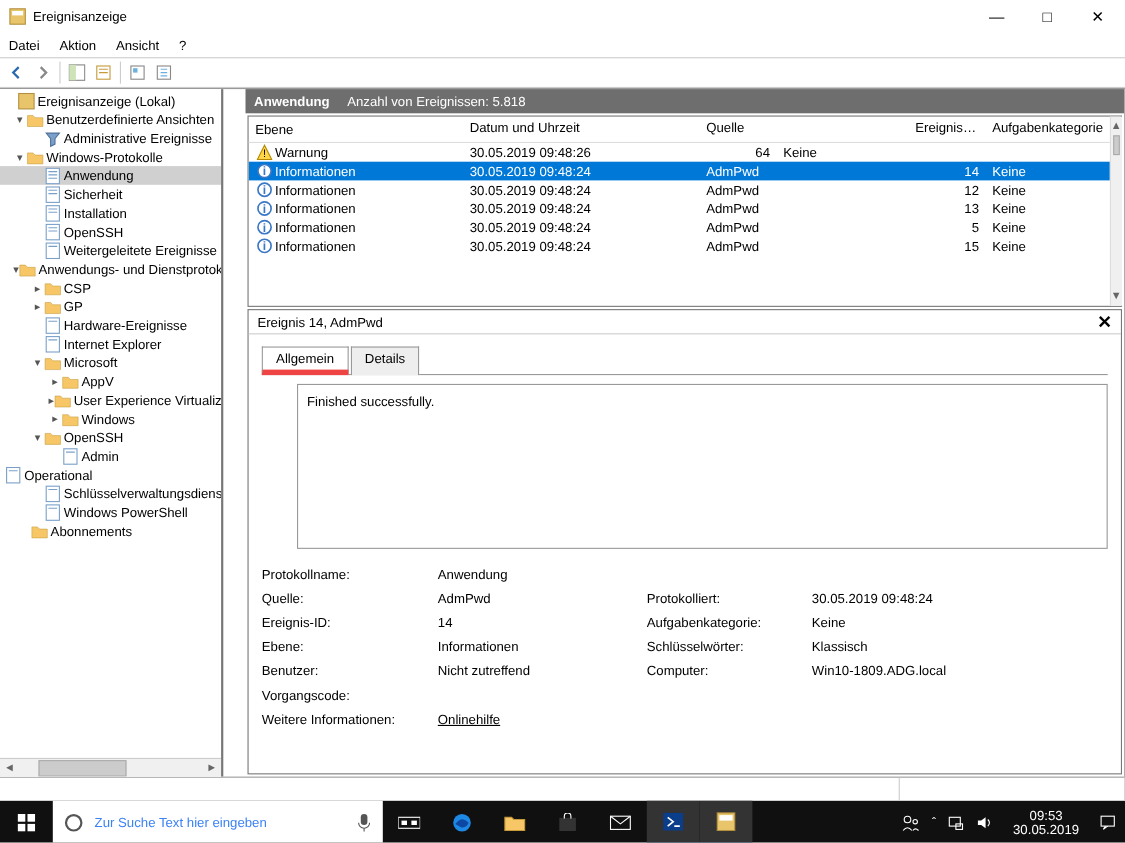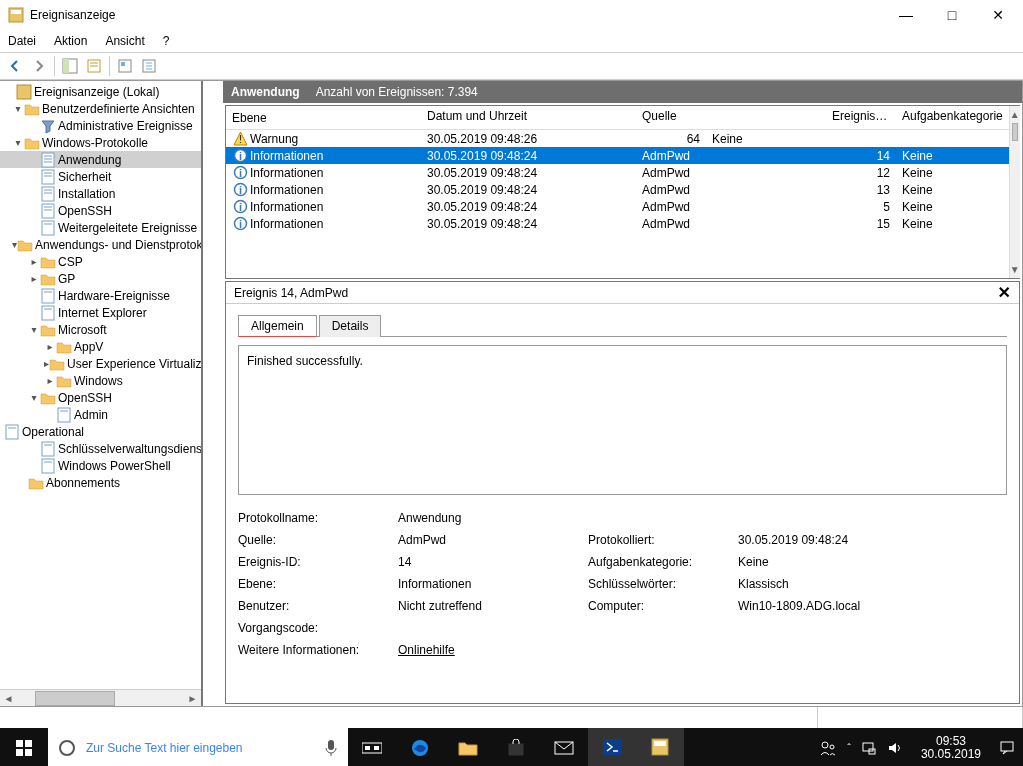--- a/index.html
+++ b/index.html
@@ -46,22 +46,22 @@
 .ev-scroll .arr { height:17px; display:flex; align-items:center; justify-content:center; font-size:10px; color:#666; }
 .ev-scroll .track { flex:1; position:relative; }
 .ev-scroll .thumb { position:absolute; left:2px; right:2px; top:0; height:18px; background:#ccc; border:1px solid #aaa; }
 
 .details { flex: 1; border: 1px solid #777; margin: 0 2px 2px 2px; display:flex; flex-direction:column; background:#fff; }
 .details-title { height: 22px; display:flex; align-items:center; justify-content: space-between; padding: 0 8px; border-bottom: 1px solid #ccc;}
 .details-title .close { font-size: 16px; font-weight: bold; cursor:default; }
 .details-body { flex:1; padding: 10px 12px; overflow:hidden; }
 .tabs { display:flex; border-bottom: 1px solid #999; }
 .tab { padding: 3px 12px; border: 1px solid #999; border-bottom: none; background:#eee; margin-right: 2px; position:relative; top:1px; }
-.tab.active { background:#fff; border-bottom: 1px solid #ef4444; }
-.msg-box { border: 1px solid #999; margin-top: 8px; padding: 8px; height: 150px; }
+.tab.active { background:#fff; border-bottom: 5px solid #ef4444; }
+.msg-box { border: 1px solid #999; margin-top: 8px; padding: 8px; height: 150px; margin-left: 32px; }
 .props { margin-top: 16px; display:grid; grid-template-columns: 160px 190px 150px auto; row-gap: 8px; }
 .props .label { }
 .props .link { color: #000000; text-decoration: underline; }
 
 .statusbar { height: 22px; border-top: 1px solid #999; display:flex; }
 .statusbar > div { border-right: 1px solid #ccc; }
 .statusbar > div:first-child{ flex:1; }
 .statusbar > div:nth-child(2){ width:205px; }
 
 .taskbar { height: 40px; background: #101010; display:flex; align-items:center; color:#fff; }
@@ -377,21 +377,21 @@
     <div class="sidebar-scroll">
         <span class="arr">◄</span>
         <span class="thumb"></span>
         <span class="arr" style="margin-left:auto">►</span>
       </div>
   </div>
 
   <div class="main">
     <div class="main-header">
       <span>Anwendung</span>
-      <span class="sub">Anzahl von Ereignissen: 7.394</span>
+      <span class="sub">Anzahl von Ereignissen: 5.818</span>
     </div>
 
     <div class="events">
       <div style="display:flex; flex:1;">
         <div style="flex:1; display:flex; flex-direction:column;">
           <div class="ev-head">
             <div class="col-level">Ebene</div>
             <div class="col-date">Datum und Uhrzeit</div>
             <div class="col-src">Quelle</div>
             <div class="col-id">Ereignis-ID</div>

